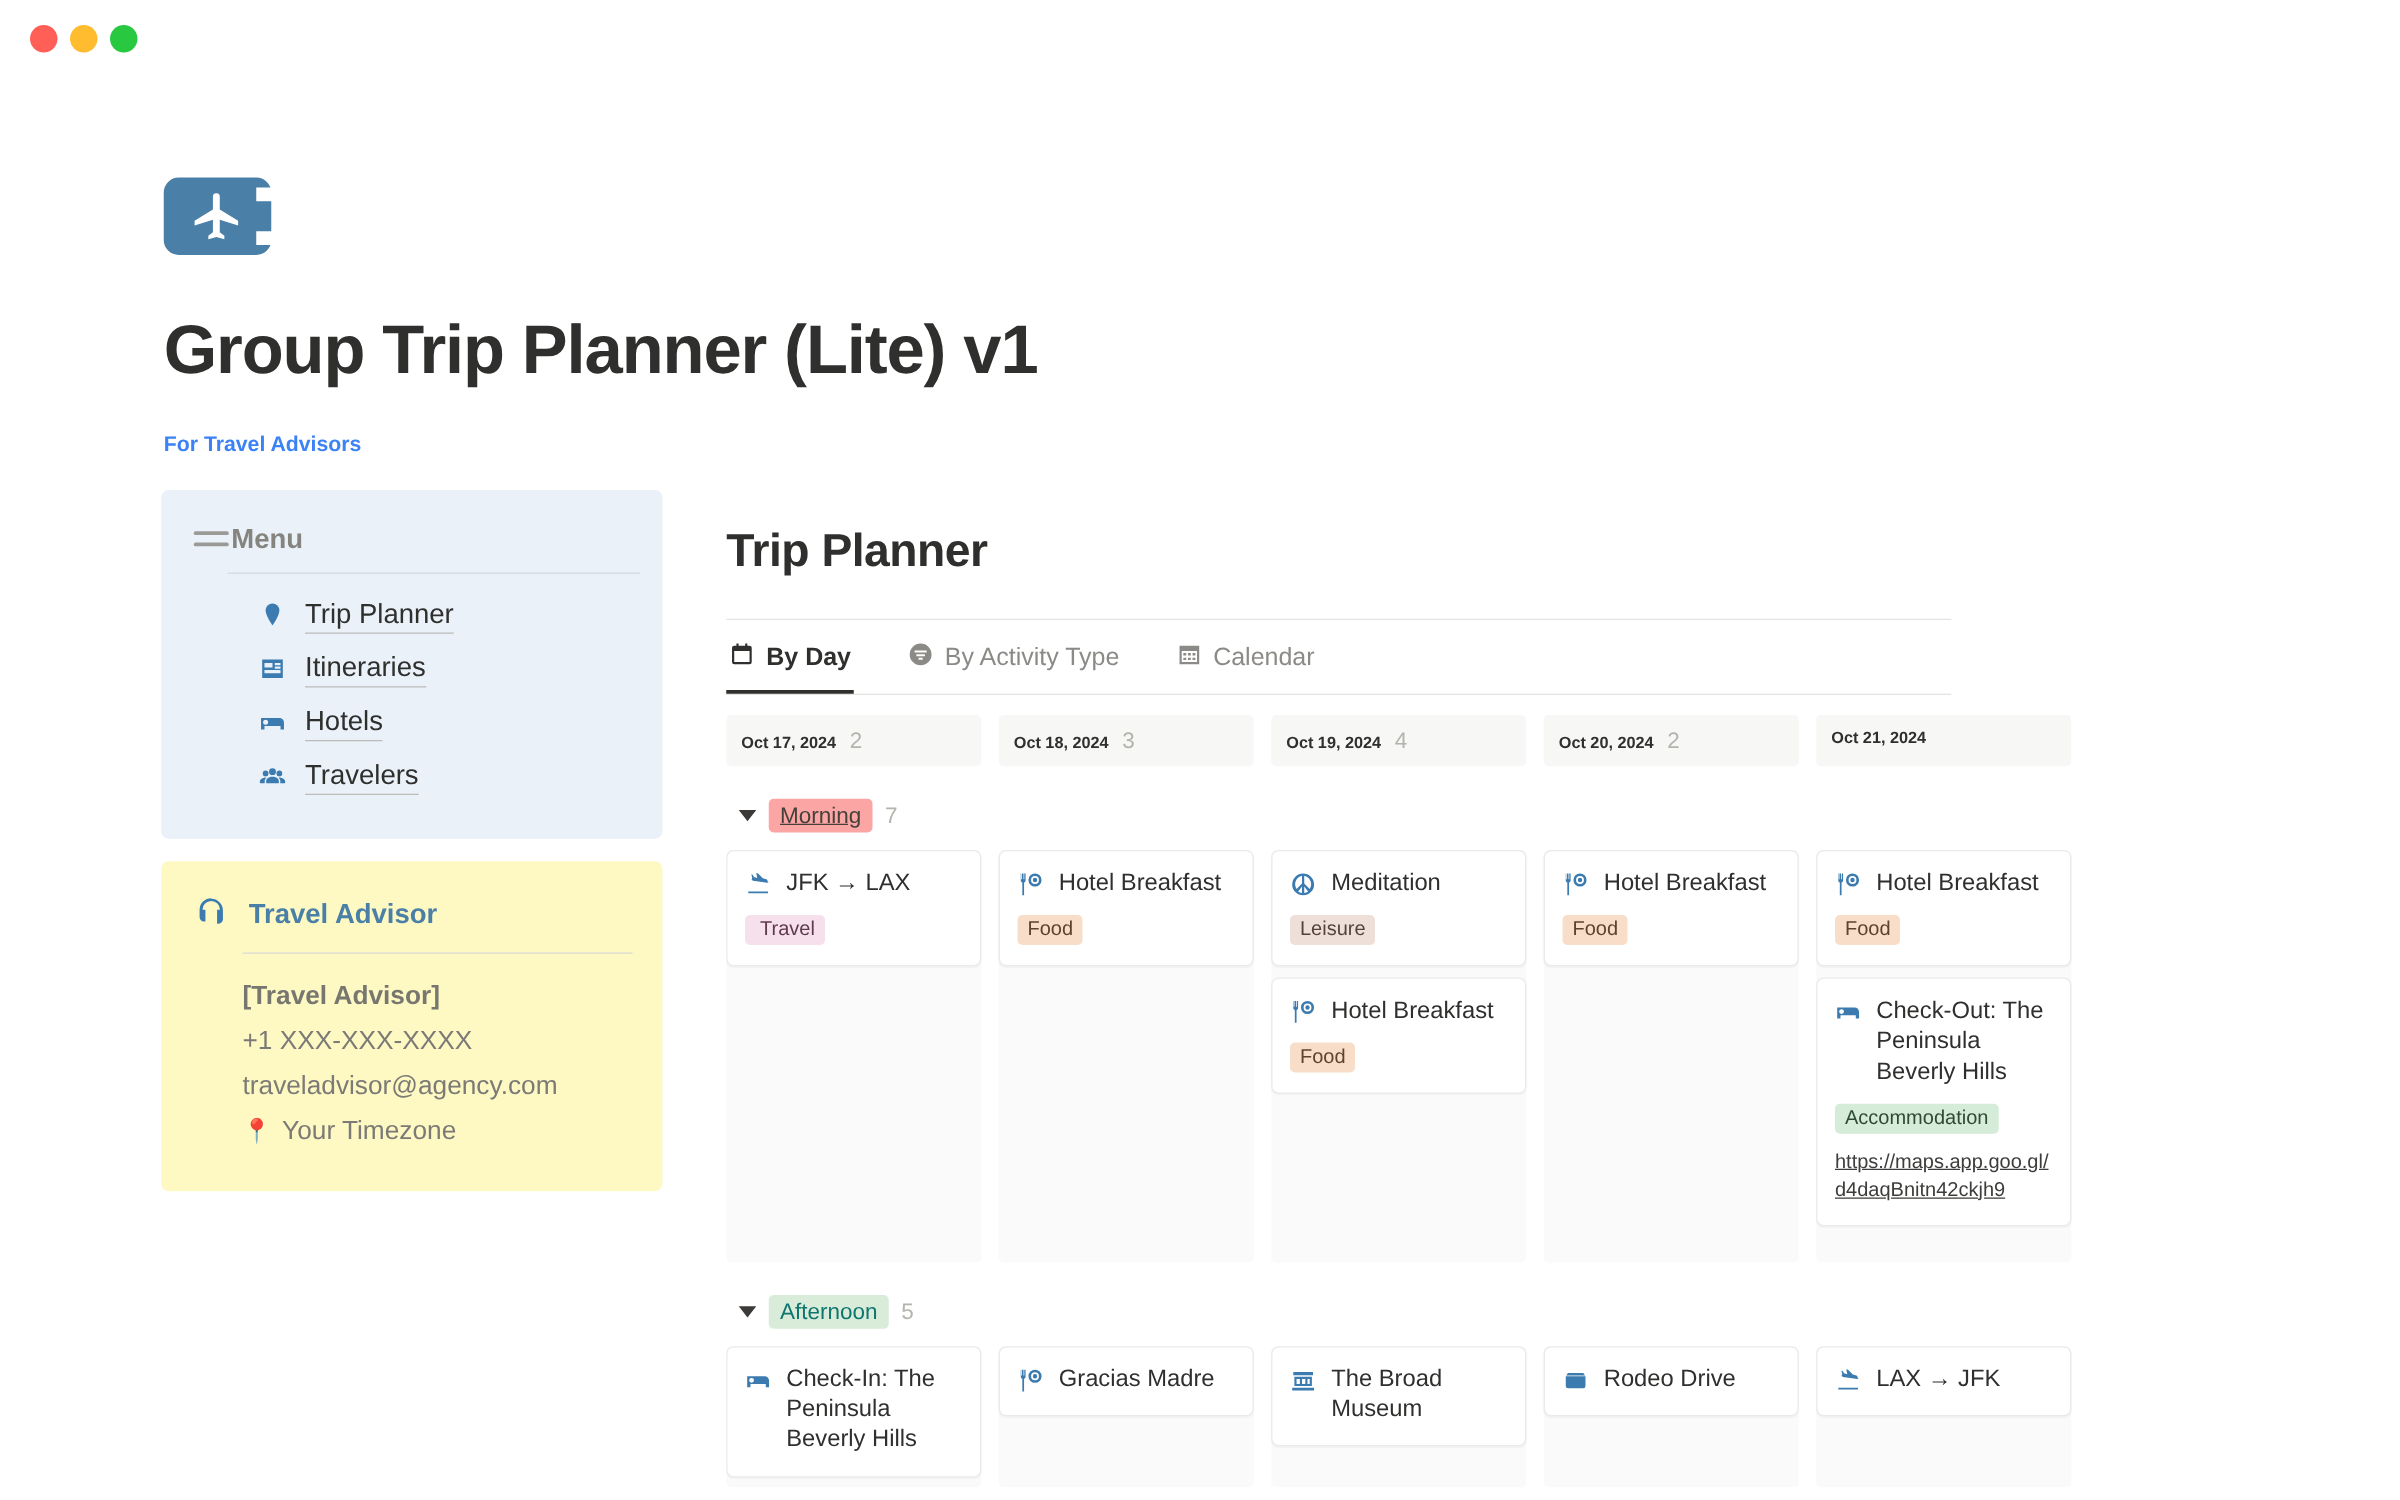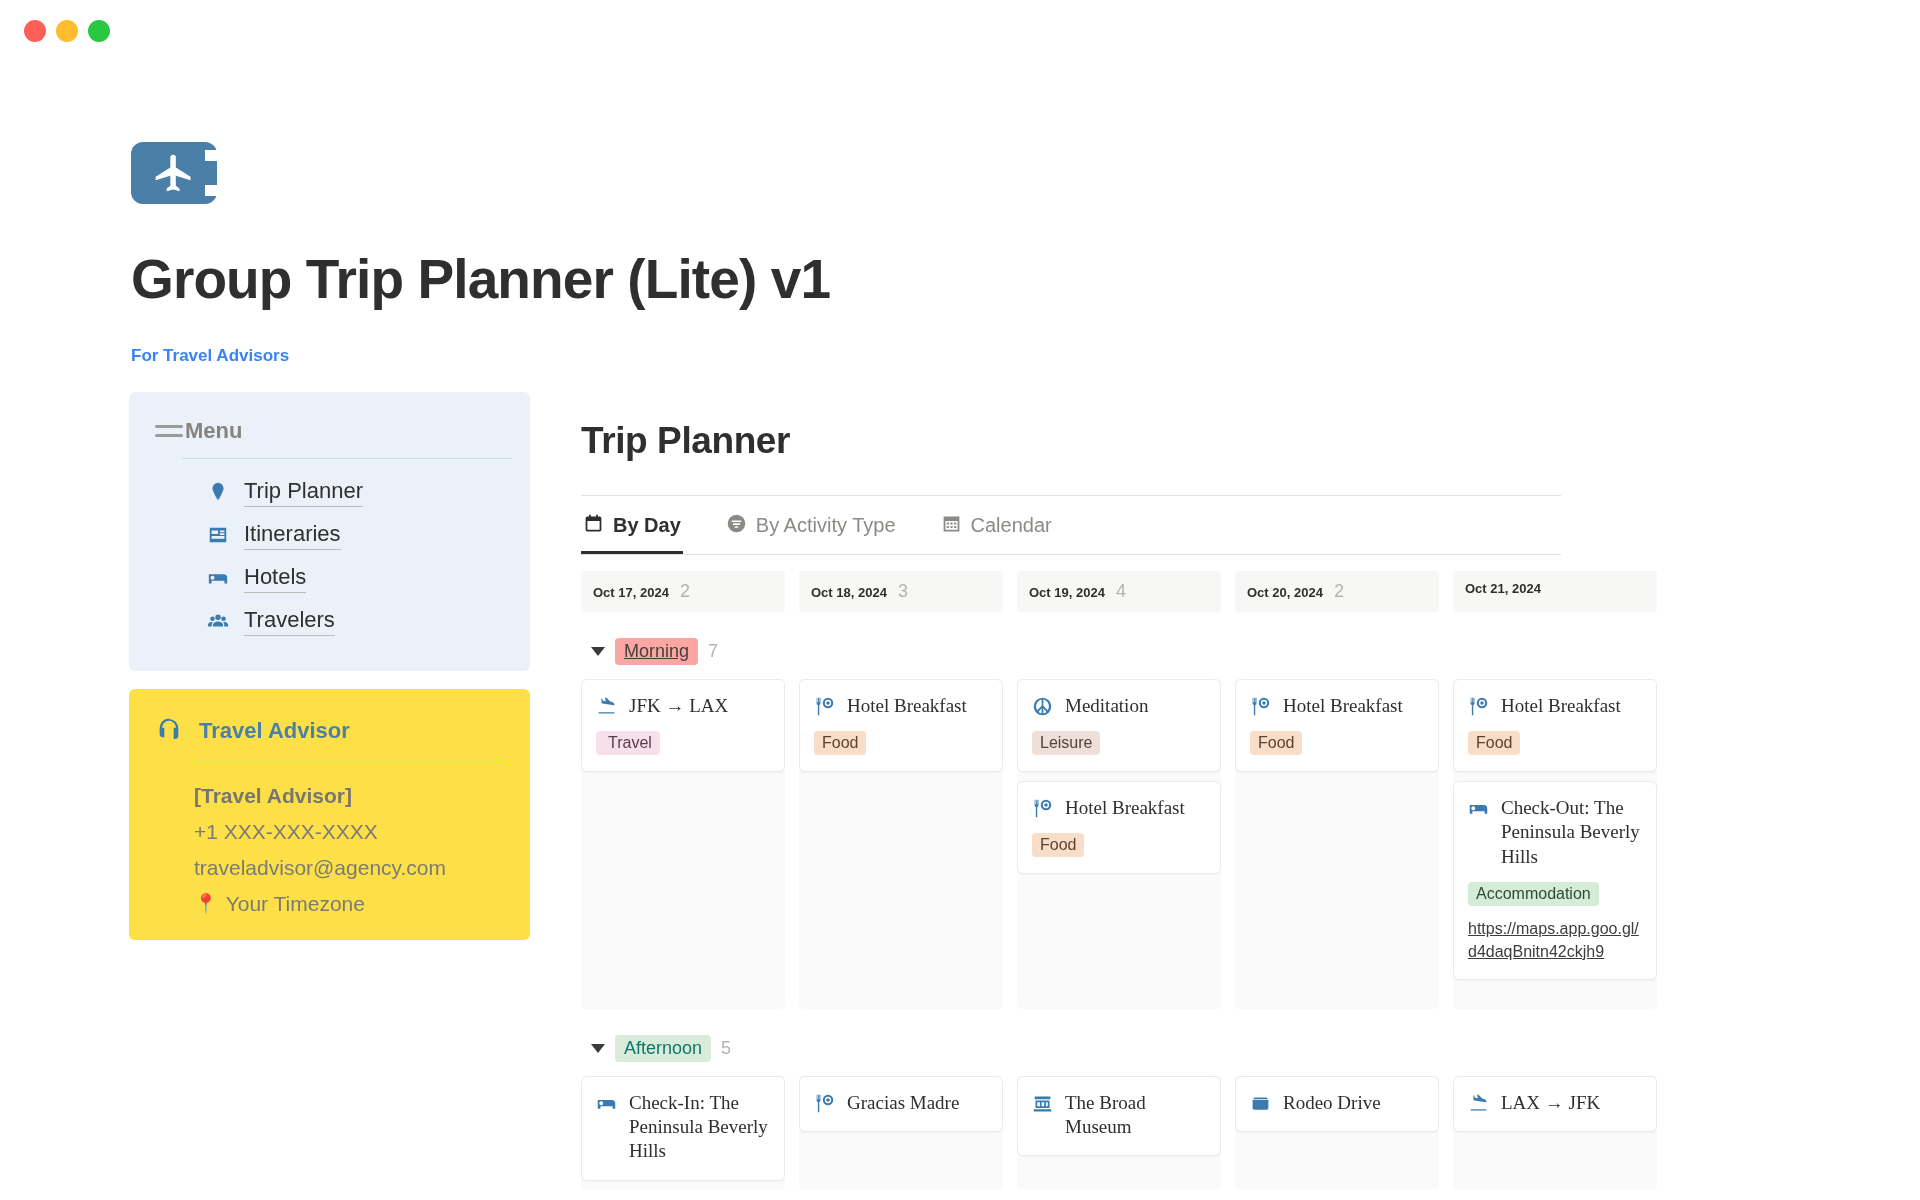--- a/index.html
+++ b/index.html
@@ -107,24 +107,24 @@
     display: flex; align-items: center; justify-content: center;
   }
   .menu-item .m-icon svg { fill: #3b7bb0; }
   .menu-item .m-label {
     font-size: 22px; color: #2f2f2e;
     border-bottom: 1px solid #bcbcb9;
     padding-bottom: 2px;
   }
 
   .advisor-card {
-    background: #fde047;
+    background: #fef9c3;
     border-radius: 6px;
     margin-top: 18px;
-    padding: 26px 0 18px 0;
+    padding: 26px 0 30px 0;
   }
   .advisor-head {
     display: flex; align-items: center; gap: 16px;
     padding-left: 26px;
   }
   .advisor-head svg { width: 28px; height: 28px; fill: #3b7bb0; flex: 0 0 28px; }
   .advisor-title { font-size: 22px; font-weight: bold; color: #4a7fa7; }
   .advisor-divider {
     height: 1px; background: #d7d7d3;
     margin: 14px 24px 16px 65px;
@@ -203,21 +203,21 @@
   }
   .lane.lane-short { min-height: 60px; }
 
   .card {
     background: #ffffff;
     border: 1px solid #eaeae7;
     border-radius: 6px;
     padding: 14px 14px 16px 14px;
     box-shadow: 0 1px 1px rgba(0,0,0,0.035);
   }
-  .card-title-row { display: flex; align-items: flex-start; gap: 12px; font-family: Liberation Serif, serif; }
+  .card-title-row { display: flex; align-items: flex-start; gap: 12px; }
   .card-icon { flex: 0 0 21px; width: 21px; height: 21px; margin-top: 2px; }
   .card-icon svg { width: 21px; height: 21px; fill: #3b7bb0; }
   .card-title { font-size: 19px; color: #2f2f2e; line-height: 1.28; }
   .card-tag {
     display: inline-block; margin-top: 13px;
     font-size: 16px; padding: 3px 8px; border-radius: 4px;
     white-space: nowrap;
   }
   .tag-travel { background: #f6e0ec; color: #5f3a4d; padding-left: 12px; }
   .tag-food { background: #f8ddc8; color: #5c4330; }

